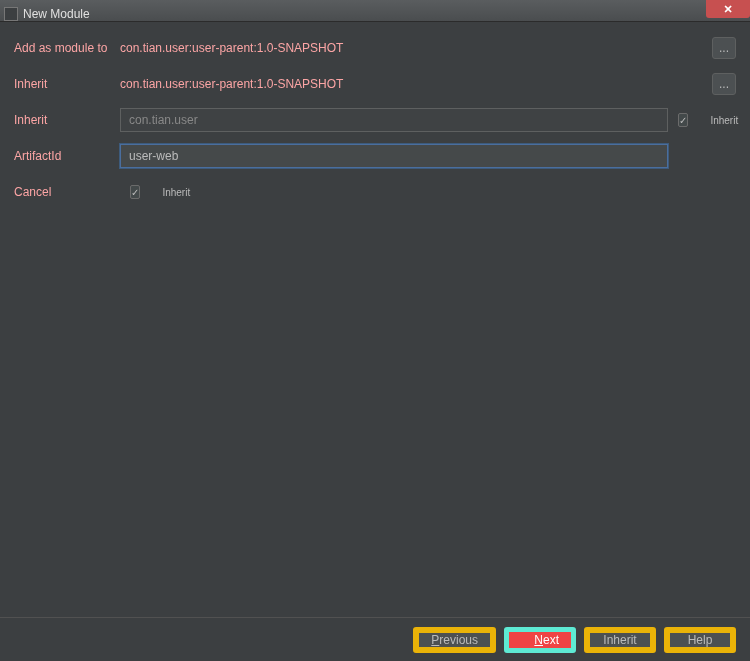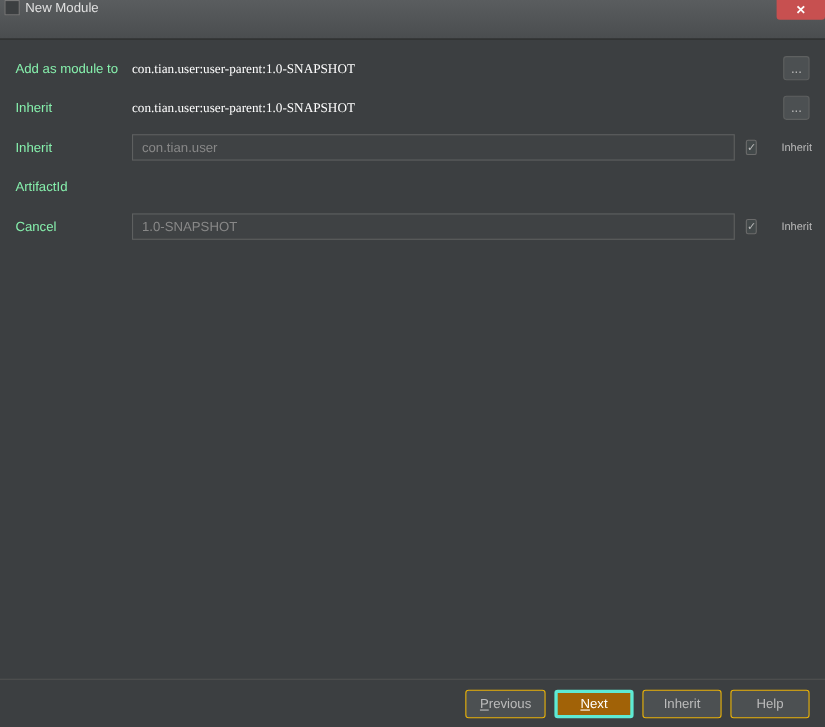--- a/index.html
+++ b/index.html
@@ -7,25 +7,25 @@
       width: 750px;
       height: 661px;
       font-family: "Segoe UI", Arial, sans-serif;
       font-size: 12px;
       background: #3c3f41;
       color: #bbbbbb;
       overflow: hidden;
       position: relative;
     }
     .titlebar {
-      height: 36px;
+      height: 22px;
       background: linear-gradient(#5a5d5f, #4a4d4f);
       border-bottom: 1px solid #2b2b2b;
       display: flex;
-      align-items: flex-start;
+      align-items: flex-end;
       padding-left: 4px;
       position: relative;
     }
     .titlebar-icon {
       width: 14px;
       height: 14px;
       background: #3c3f41;
       border: 1px solid #777;
       margin-right: 5px;
     }
@@ -53,28 +53,27 @@
     }
     .row {
       display: flex;
       align-items: center;
       margin-bottom: 12px;
       min-height: 24px;
     }
     .label {
       width: 106px;
       flex-shrink: 0;
-      color: #86efac;
+      color: #fca5a5;
       font-size: 12px;
     }
     .value-text {
-      color: #ffffff;
+      color: #fca5a5;
       font-size: 12px;
       flex: 1;
-      font-family: Liberation Serif, serif;
     }
     .ellipsis-btn {
       width: 24px;
       height: 22px;
       background: #4c5052;
       border: 1px solid #5e6060;
       border-radius: 3px;
       color: #bbbbbb;
       display: flex;
       align-items: center;
@@ -138,34 +137,35 @@
       display: flex;
       align-items: center;
       justify-content: flex-end;
       padding-right: 14px;
       gap: 8px;
     }
     .btn {
       min-width: 72px;
       height: 26px;
       background: #4c5052;
-      border: 1px solid #eab308;
+      border: 6px solid #eab308;
       border-radius: 3px;
       color: #bbbbbb;
       font-size: 12px;
       display: flex;
       align-items: center;
       justify-content: center;
       cursor: pointer;
       padding: 0 12px;
     }
     .btn.primary {
-      background: #a16207;
-      border: 3px solid #5eead4;
+      background: #ef4444;
+      border: 5px solid #5eead4;
       color: #ffffff;
+      justify-content: flex-end;
     }
     .mnemonic { text-decoration: underline; }
   </style>
 </head>
 <body>
 
 <div class="titlebar">
   <div class="titlebar-icon"></div>
   <div class="titlebar-text">New Module</div>
   <div class="close-btn">
@@ -197,26 +197,26 @@
     <div class="checkbox-wrap">
       <div class="checkbox">
         <span>✓</span>
       </div>
       <span class="checkbox-label">Inherit</span>
     </div>
   </div>
 
   <div class="row">
     <div class="label">ArtifactId</div>
+    <input class="input-field focused" value="user-web" style="">
     <div class="spacer"></div>
   </div>
 
   <div class="row">
     <div class="label">Cancel</div>
-    <input class="input-field disabled" readonly="" value="1.0-SNAPSHOT" style="">
     <div class="checkbox-wrap">
       <div class="checkbox">
         <span>✓</span>
       </div>
       <span class="checkbox-label">Inherit</span>
     </div>
   </div>
 
 </div>
 

